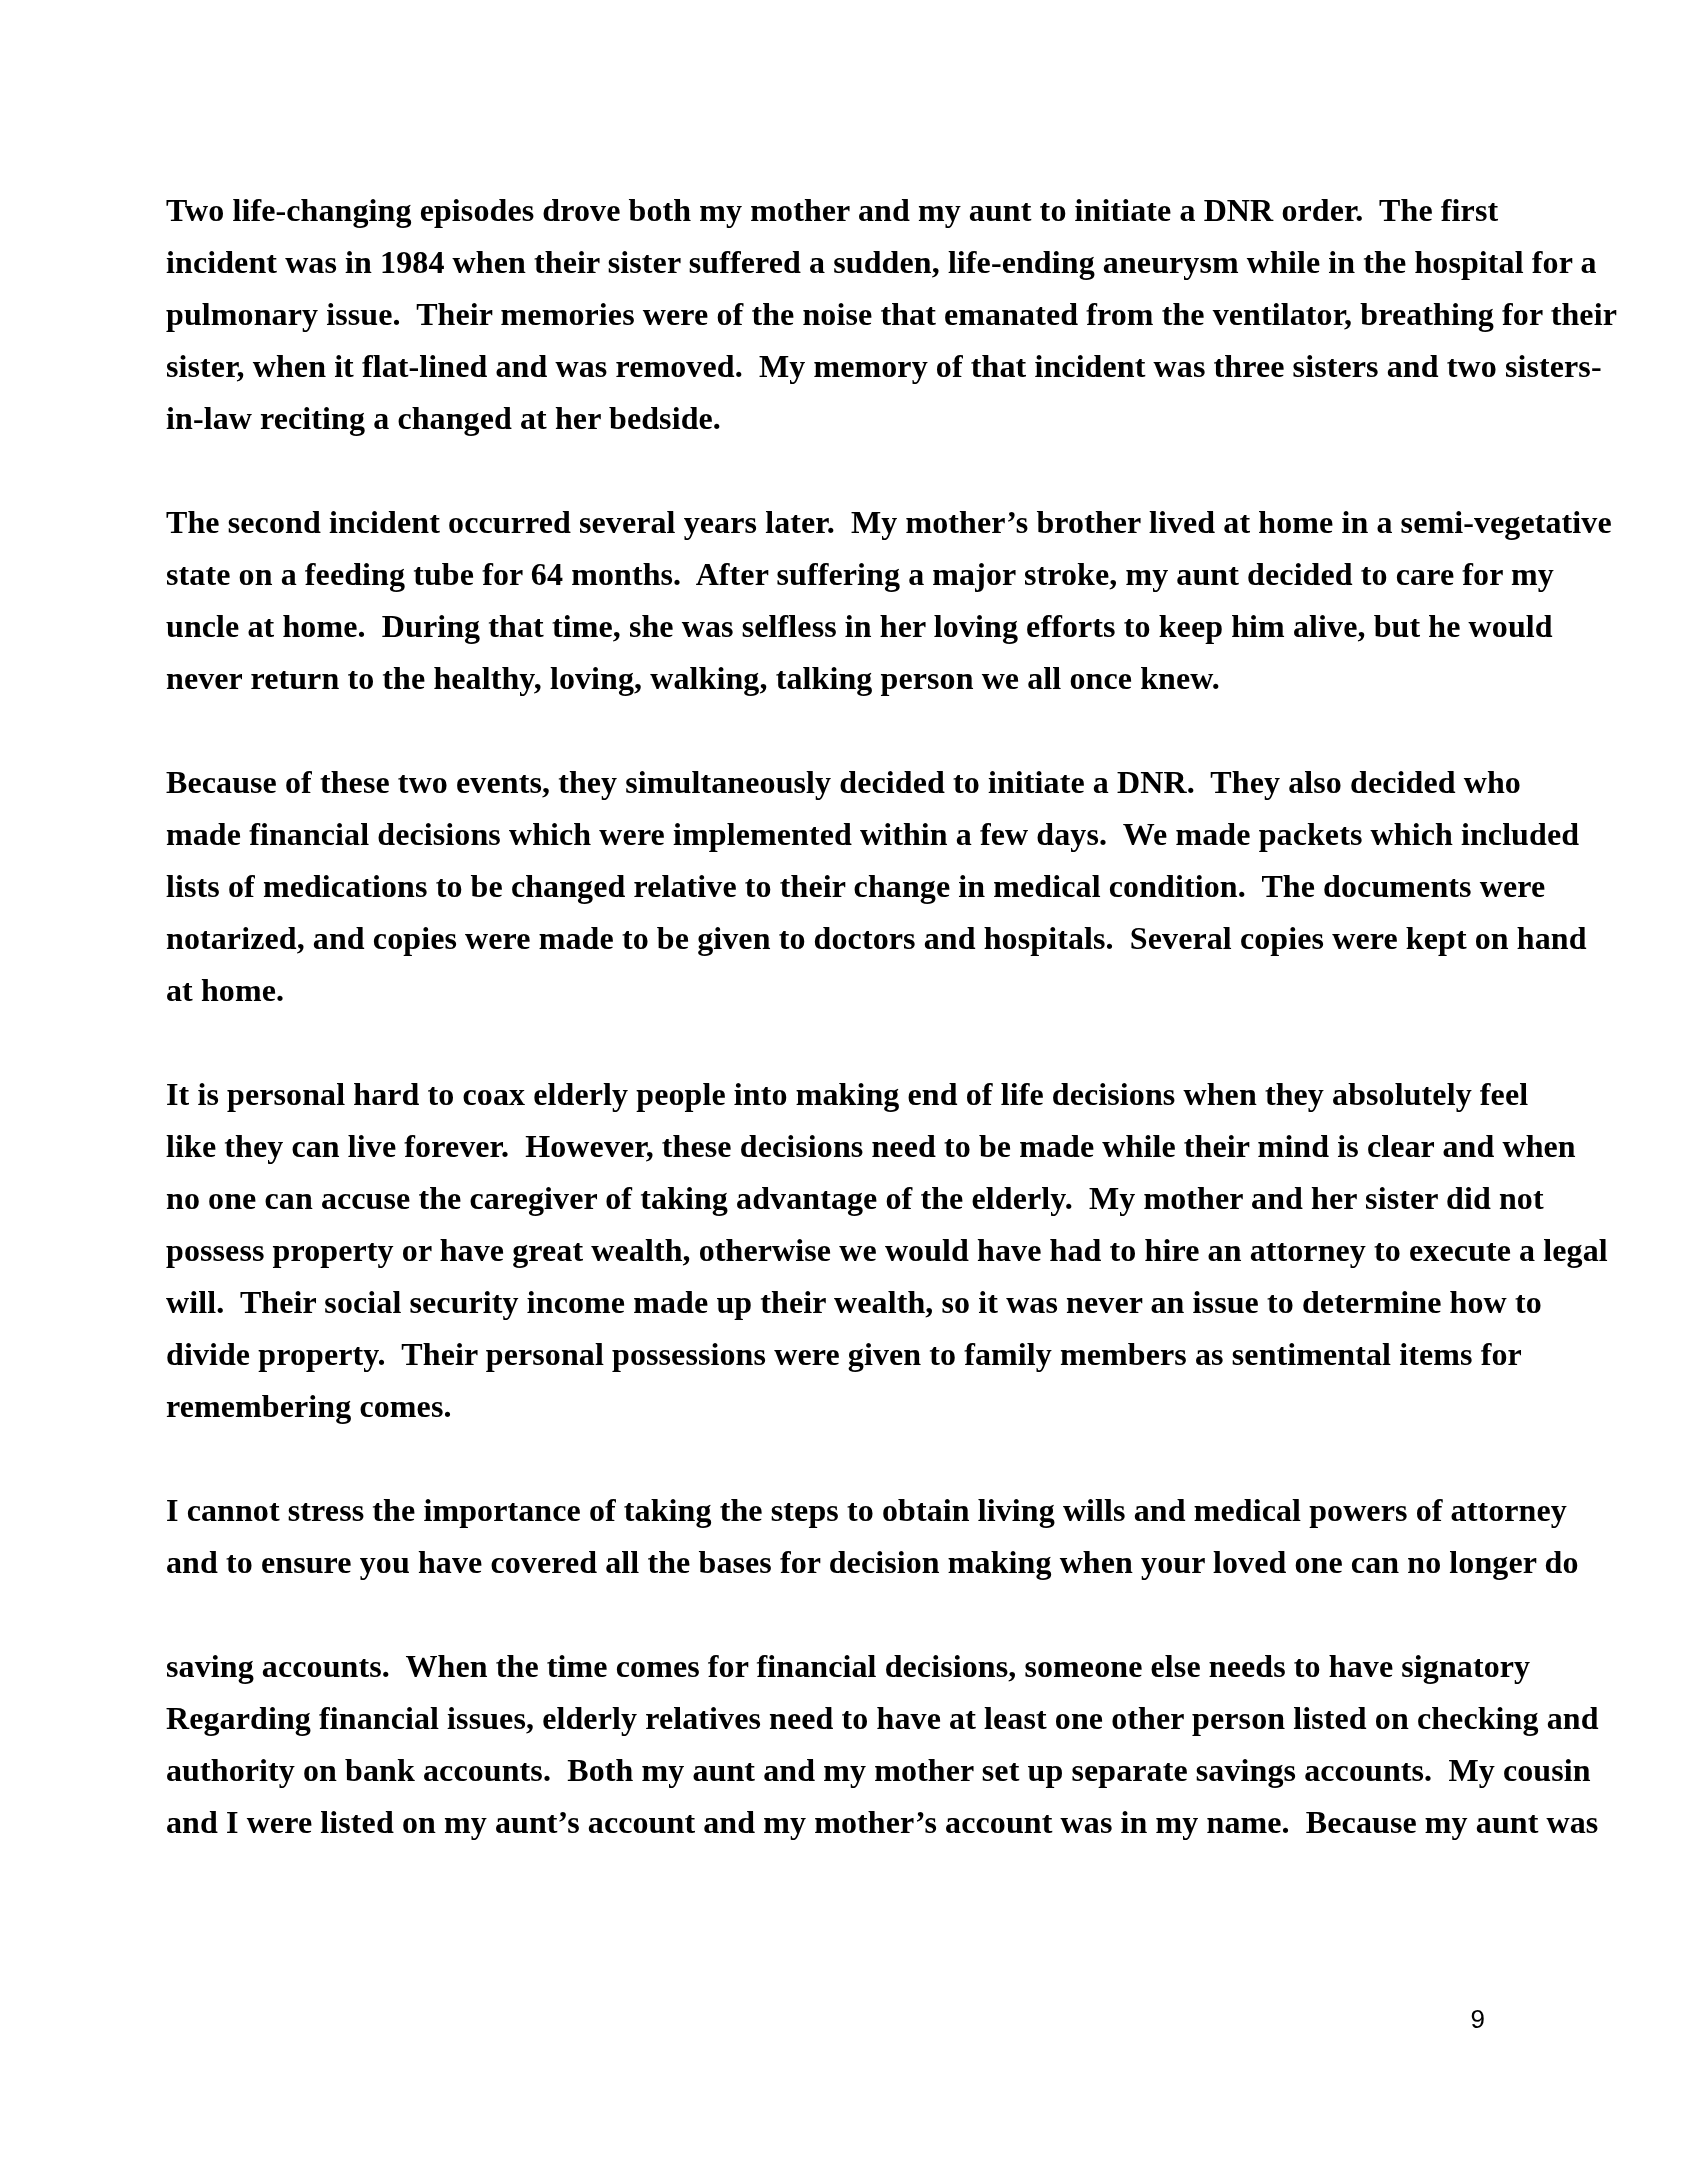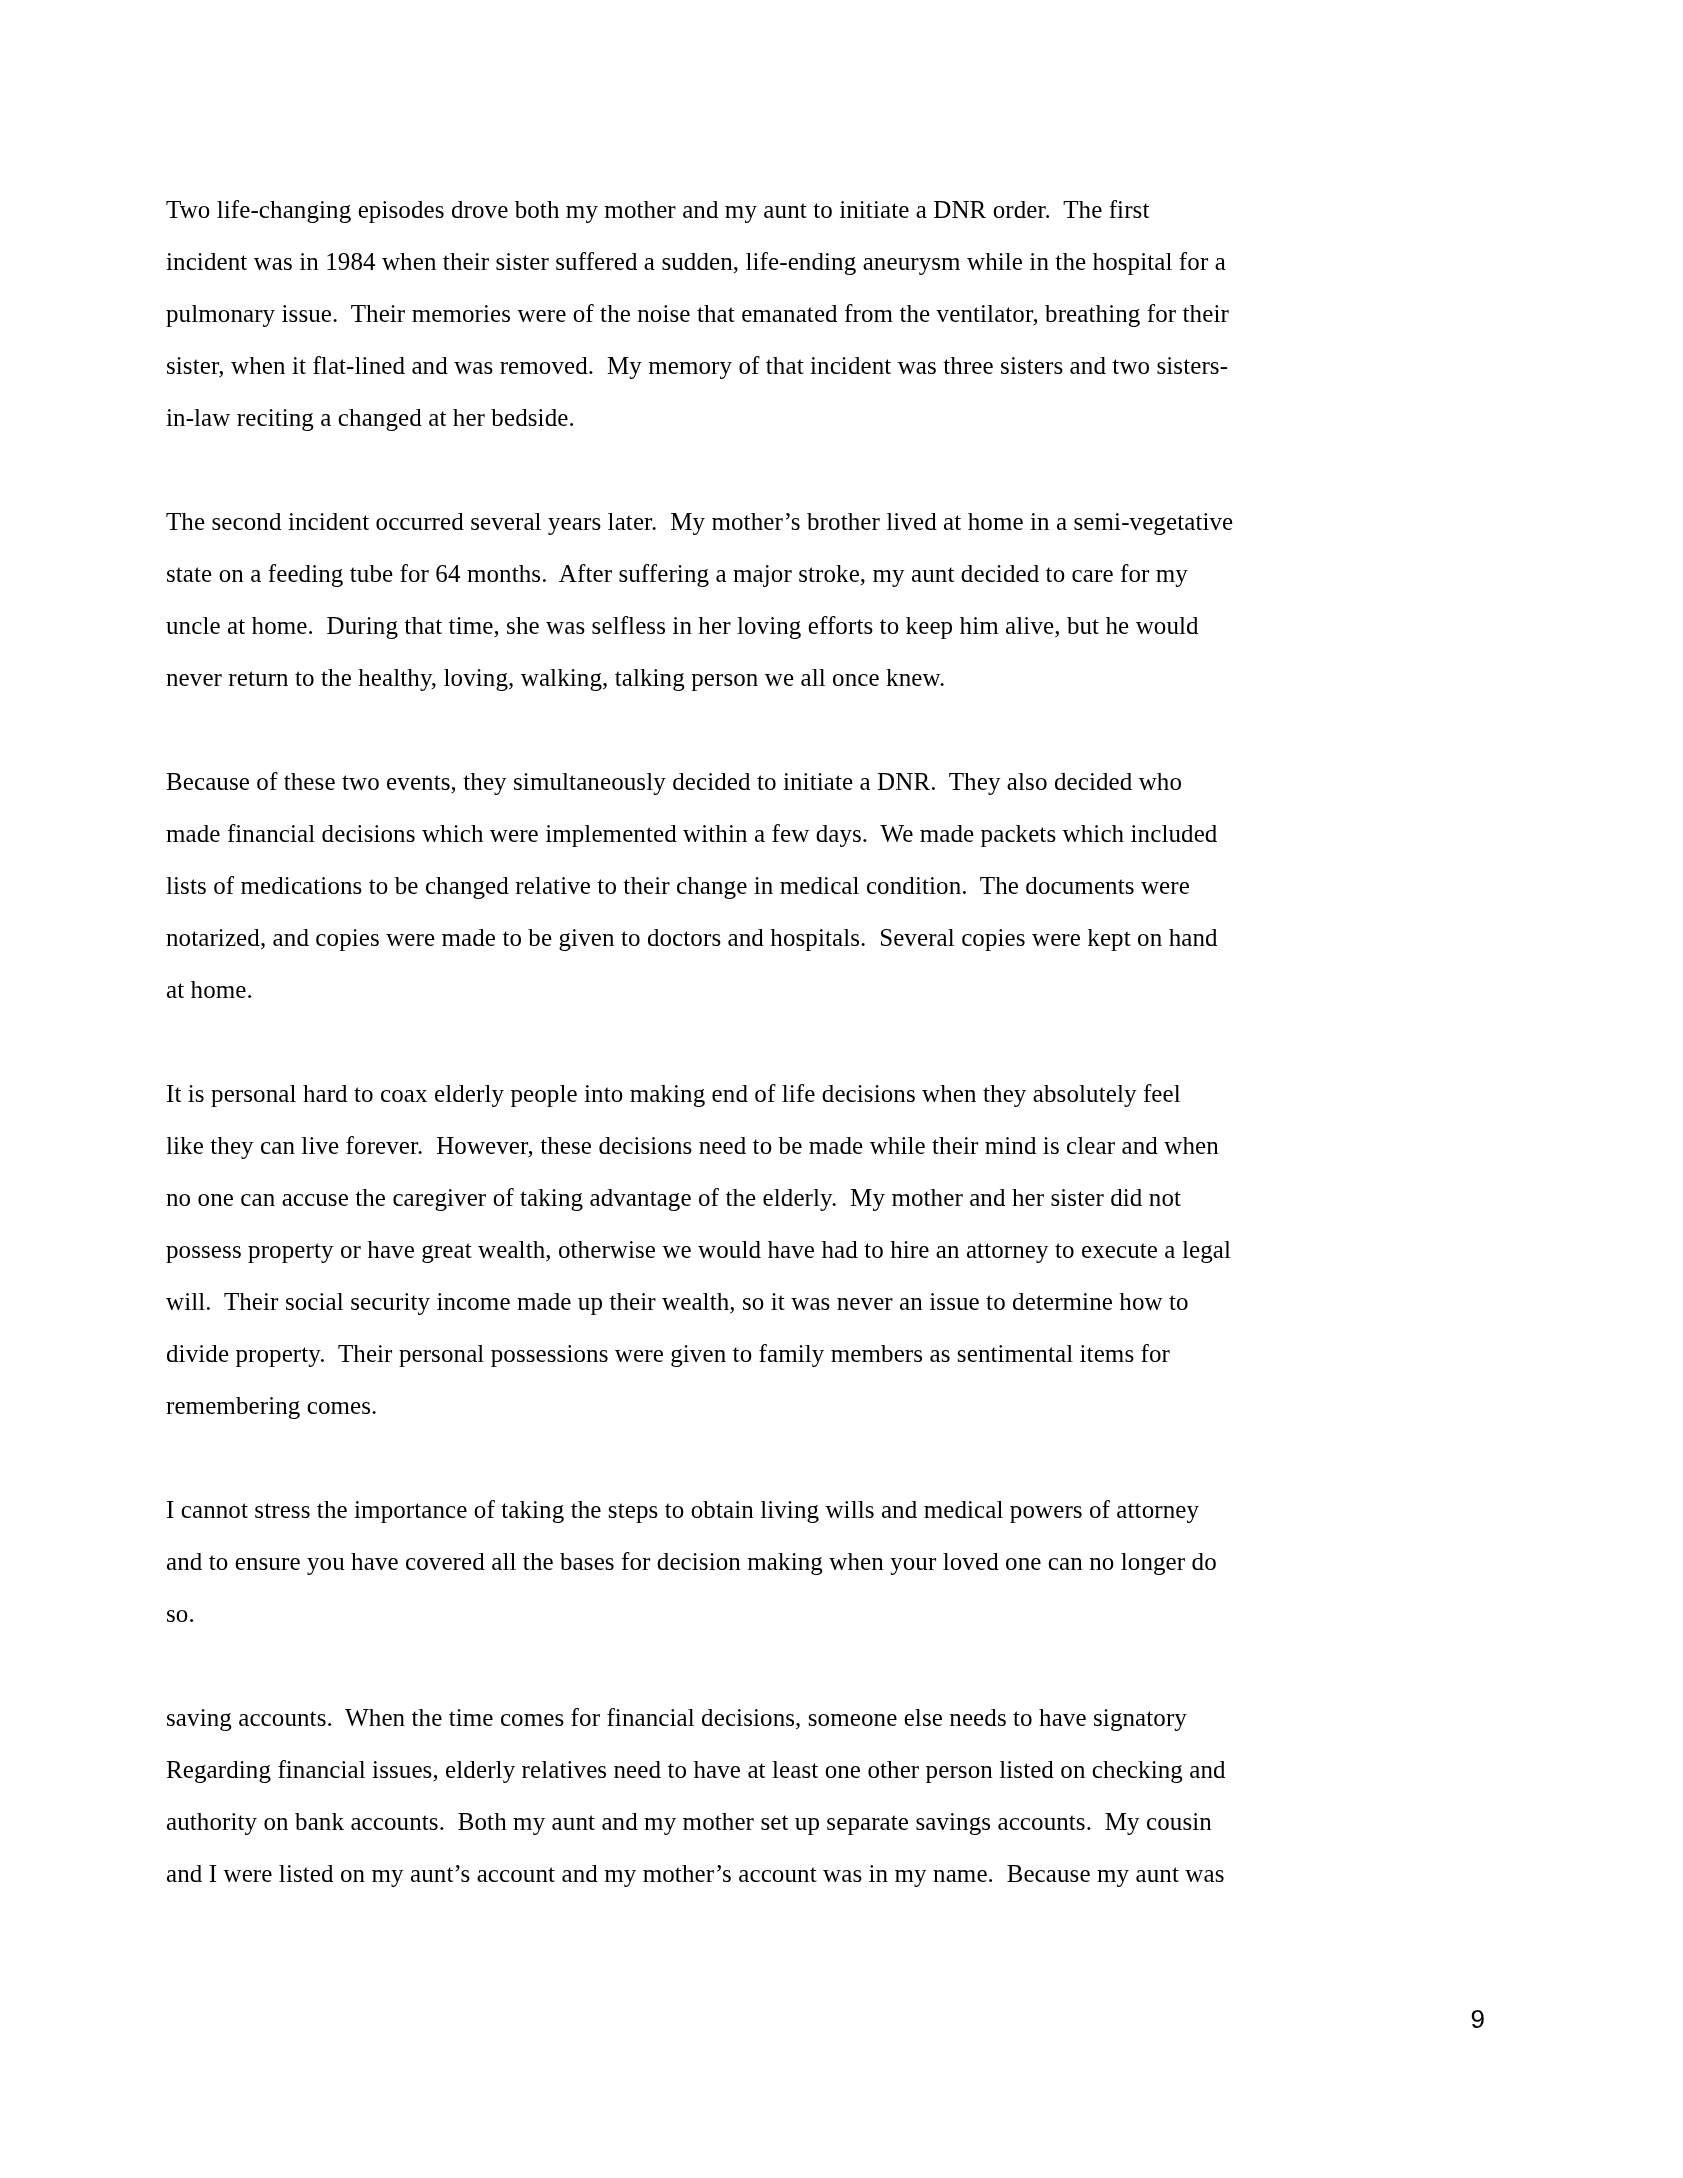--- a/index.html
+++ b/index.html
@@ -25,23 +25,24 @@
   .text-block p {
     margin: 0 0 52px 0;
     padding: 0;
   }
   .text-block p:last-child {
     margin-bottom: 0;
   }
   .line {
     display: block;
     white-space: pre;
-    font-size: 25px;
+    font-size: 32px;
     line-height: 52px;
     letter-spacing: 0.1px;
+    font-weight: bold;
   }
   .page-number {
     position: absolute;
     left: 1386px;
     top: 2002px;
     width: 99px;
     text-align: right;
     font-family: "Liberation Sans", "DejaVu Sans", sans-serif;
     font-size: 26px;
     line-height: 34px;
@@ -78,21 +79,20 @@
         <span class="line">like they can live forever.  However, these decisions need to be made while their mind is clear and when</span>
         <span class="line">no one can accuse the caregiver of taking advantage of the elderly.  My mother and her sister did not</span>
         <span class="line">possess property or have great wealth, otherwise we would have had to hire an attorney to execute a legal</span>
         <span class="line">will.  Their social security income made up their wealth, so it was never an issue to determine how to</span>
         <span class="line">divide property.  Their personal possessions were given to family members as sentimental items for</span>
         <span class="line">remembering comes.</span>
       </p>
       <p>
         <span class="line">I cannot stress the importance of taking the steps to obtain living wills and medical powers of attorney</span>
         <span class="line">and to ensure you have covered all the bases for decision making when your loved one can no longer do</span>
-        <span class="line">so.</span>
       </p>
       <p>
         <span class="line">saving accounts.  When the time comes for financial decisions, someone else needs to have signatory</span>
         <span class="line">Regarding financial issues, elderly relatives need to have at least one other person listed on checking and</span>
         <span class="line">authority on bank accounts.  Both my aunt and my mother set up separate savings accounts.  My cousin</span>
         <span class="line">and I were listed on my aunt’s account and my mother’s account was in my name.  Because my aunt was</span>
       </p>
     </div>
   <div class="page-number">9</div>
 </div>

